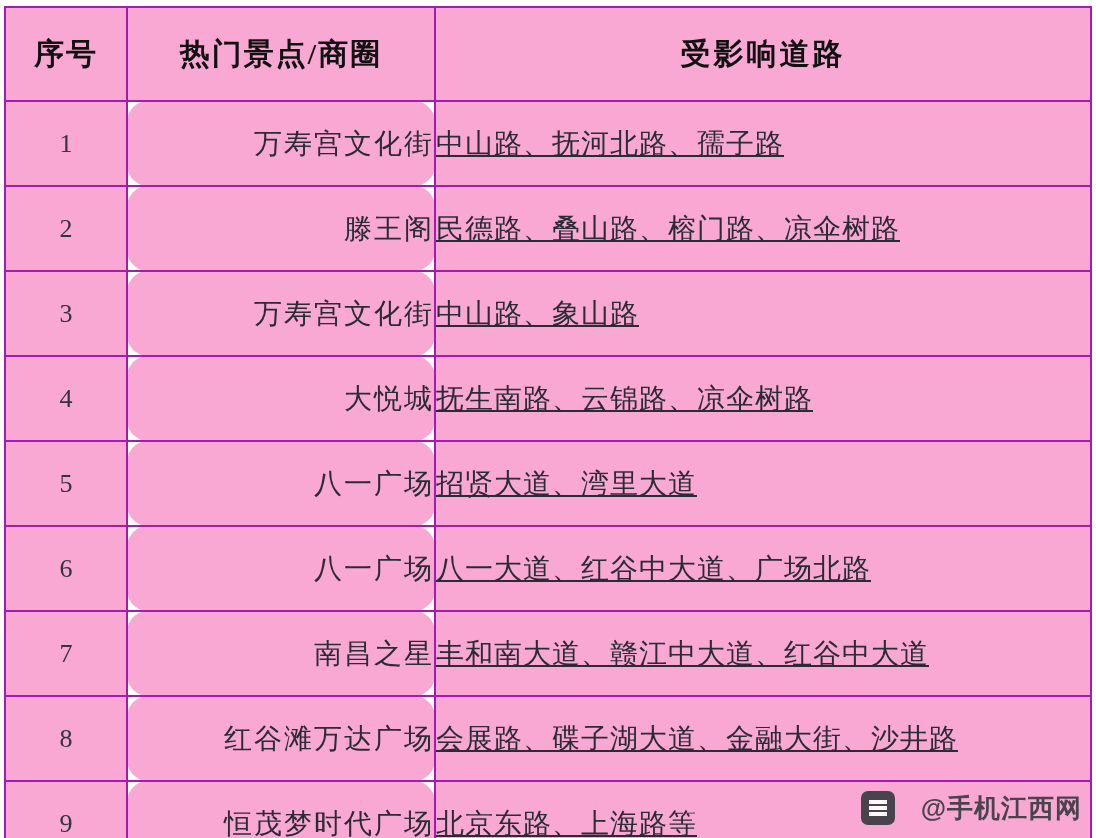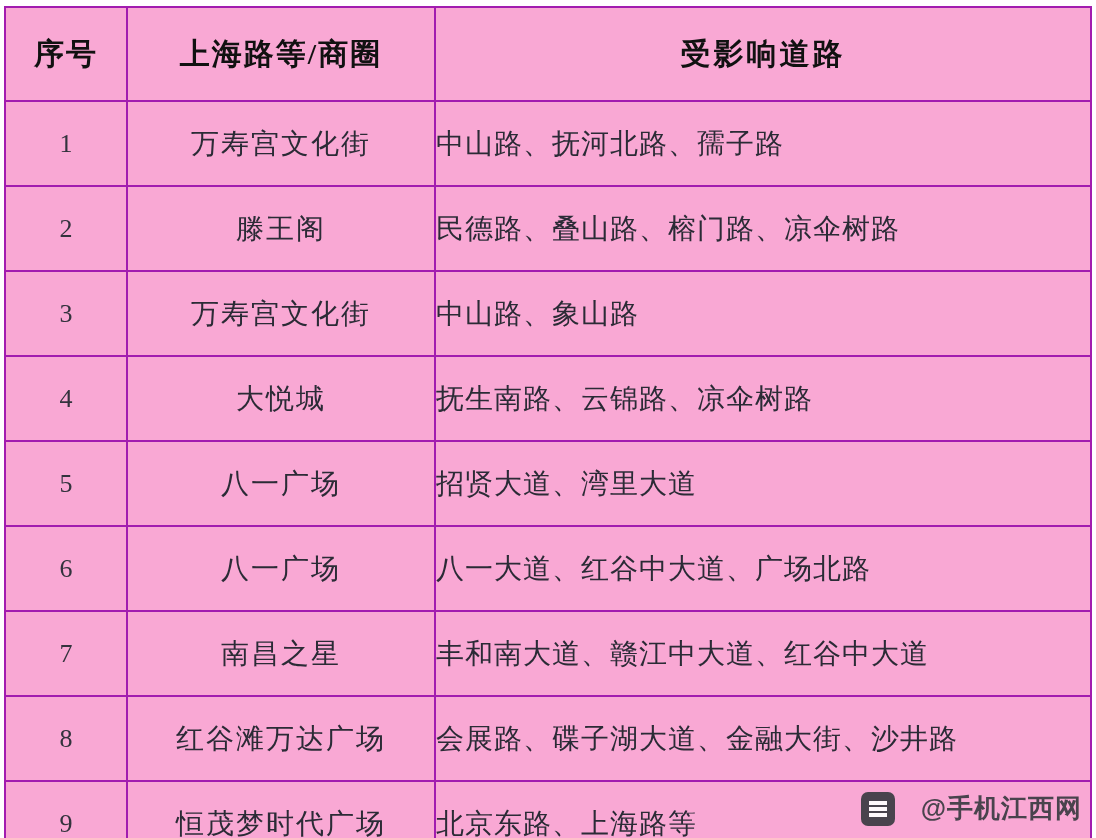--- a/index.html
+++ b/index.html
@@ -55,37 +55,39 @@
     height: 83px;
     font-size: 28px;
     color: #2a2a35;
   }
   td.cell-index {
     text-align: center;
     font-size: 26px;
     color: #33333d;
   }
   td.cell-spot {
-    text-align: center;
+    text-align: right;
     letter-spacing: 2px;
     color: #2b2b36;
+    border-radius: 21px;
   }
   td.cell-roads {
     text-align: left;
     padding-left: 14px;
     letter-spacing: 1px;
     color: #2b2b36;
     white-space: nowrap;
+    text-decoration: underline;
   }
   .watermark {
     position: absolute;
     right: 14px;
     bottom: 12px;
     display: flex;
-    align-items: flex-end;
+    align-items: flex-start;
     gap: 26px;
     opacity: 0.92;
   }
   .wm-logo {
     width: 34px;
     height: 34px;
     border-radius: 7px;
     background: #3b3b42;
     position: relative;
     flex: none;
@@ -115,21 +117,21 @@
 
   <table class="road-table">
     <colgroup>
       <col class="c-index">
       <col class="c-spot">
       <col class="c-roads">
     </colgroup>
     <thead>
       <tr class="head-row">
         <th class="th-index">序号</th>
-        <th class="th-spot">上海路等/商圈</th>
+        <th class="th-spot">热门景点/商圈</th>
         <th class="th-roads">受影响道路</th>
       </tr>
     </thead>
     <tbody>
       <tr class="body-row">
         <td class="cell-index">1</td>
         <td class="cell-spot">万寿宫文化街</td>
         <td class="cell-roads">中山路、抚河北路、孺子路</td>
       </tr>
       <tr class="body-row">

